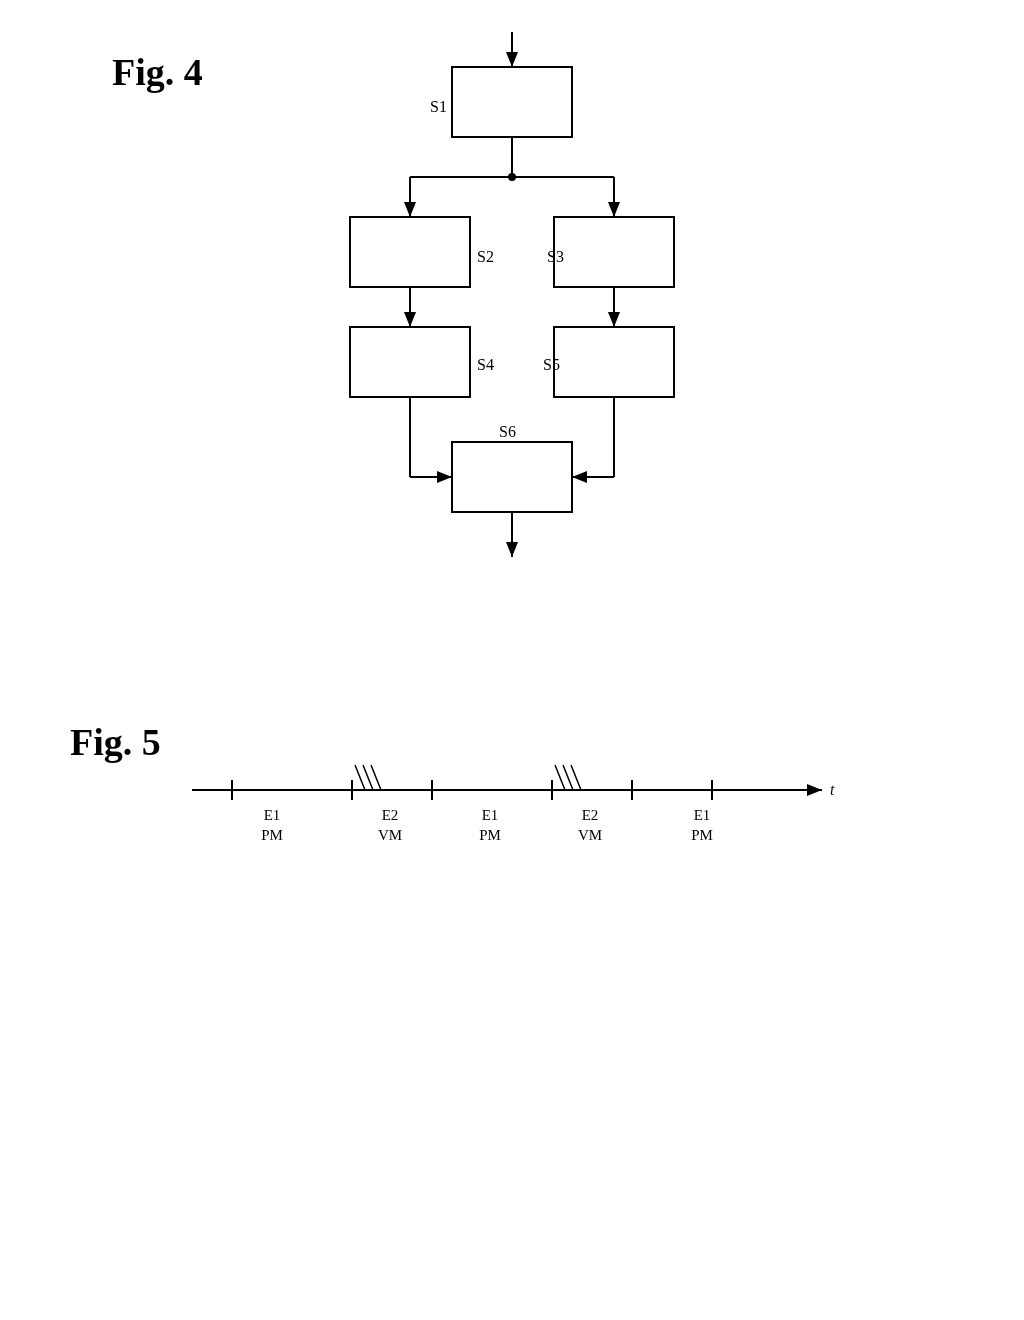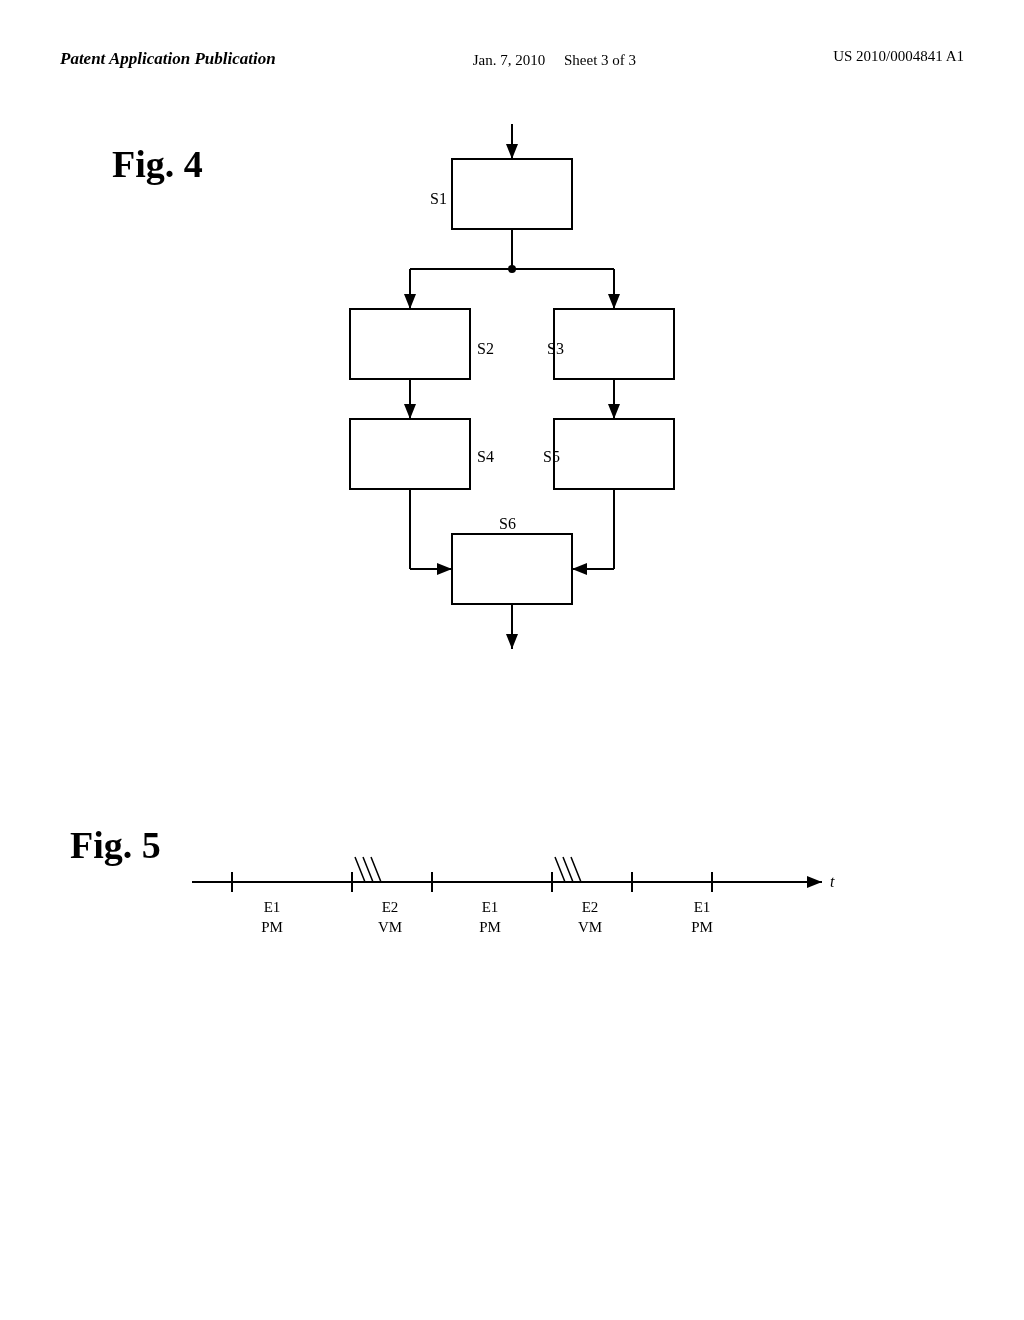--- a/index.html
+++ b/index.html
@@ -86,46 +86,38 @@
     .fig5-section {
       position: relative;
       width: 100%;
       height: 260px;
       margin-top: 0px;
     }
 
     .fig5-label {
       position: absolute;
       left: 70px;
-      top: 31px;
+      top: 20px;
       font-size: 38px;
       font-weight: bold;
     }
 
     .timeline-container {
       position: absolute;
       left: 50%;
       transform: translateX(-50%);
       top: 50px;
       width: 680px;
     }
   </style>
 </head>
 <body>
 
 <div class="page">
 
-  <div class="header">
-    <div class="header-left">Patent Application Publication</div>
-    <div class="header-center">
-      <span>Jan. 7, 2010</span>&nbsp;&nbsp;&nbsp;&nbsp;
-      <span>Sheet 3 of 3</span>
-    </div>
-    <div class="header-right">US 2010/0004841 A1</div>
-  </div>
 
   <div class="fig4-section">
     <div class="fig4-label">Fig. 4</div>
 
     <div class="flowchart">
       <svg width="500" height="660" viewBox="0 0 500 660">
 
         <line x1="250" y1="10" x2="250" y2="45" stroke="#000" stroke-width="2"></line>
         <polygon points="250,45 244,30 256,30" fill="#000"></polygon>
 

